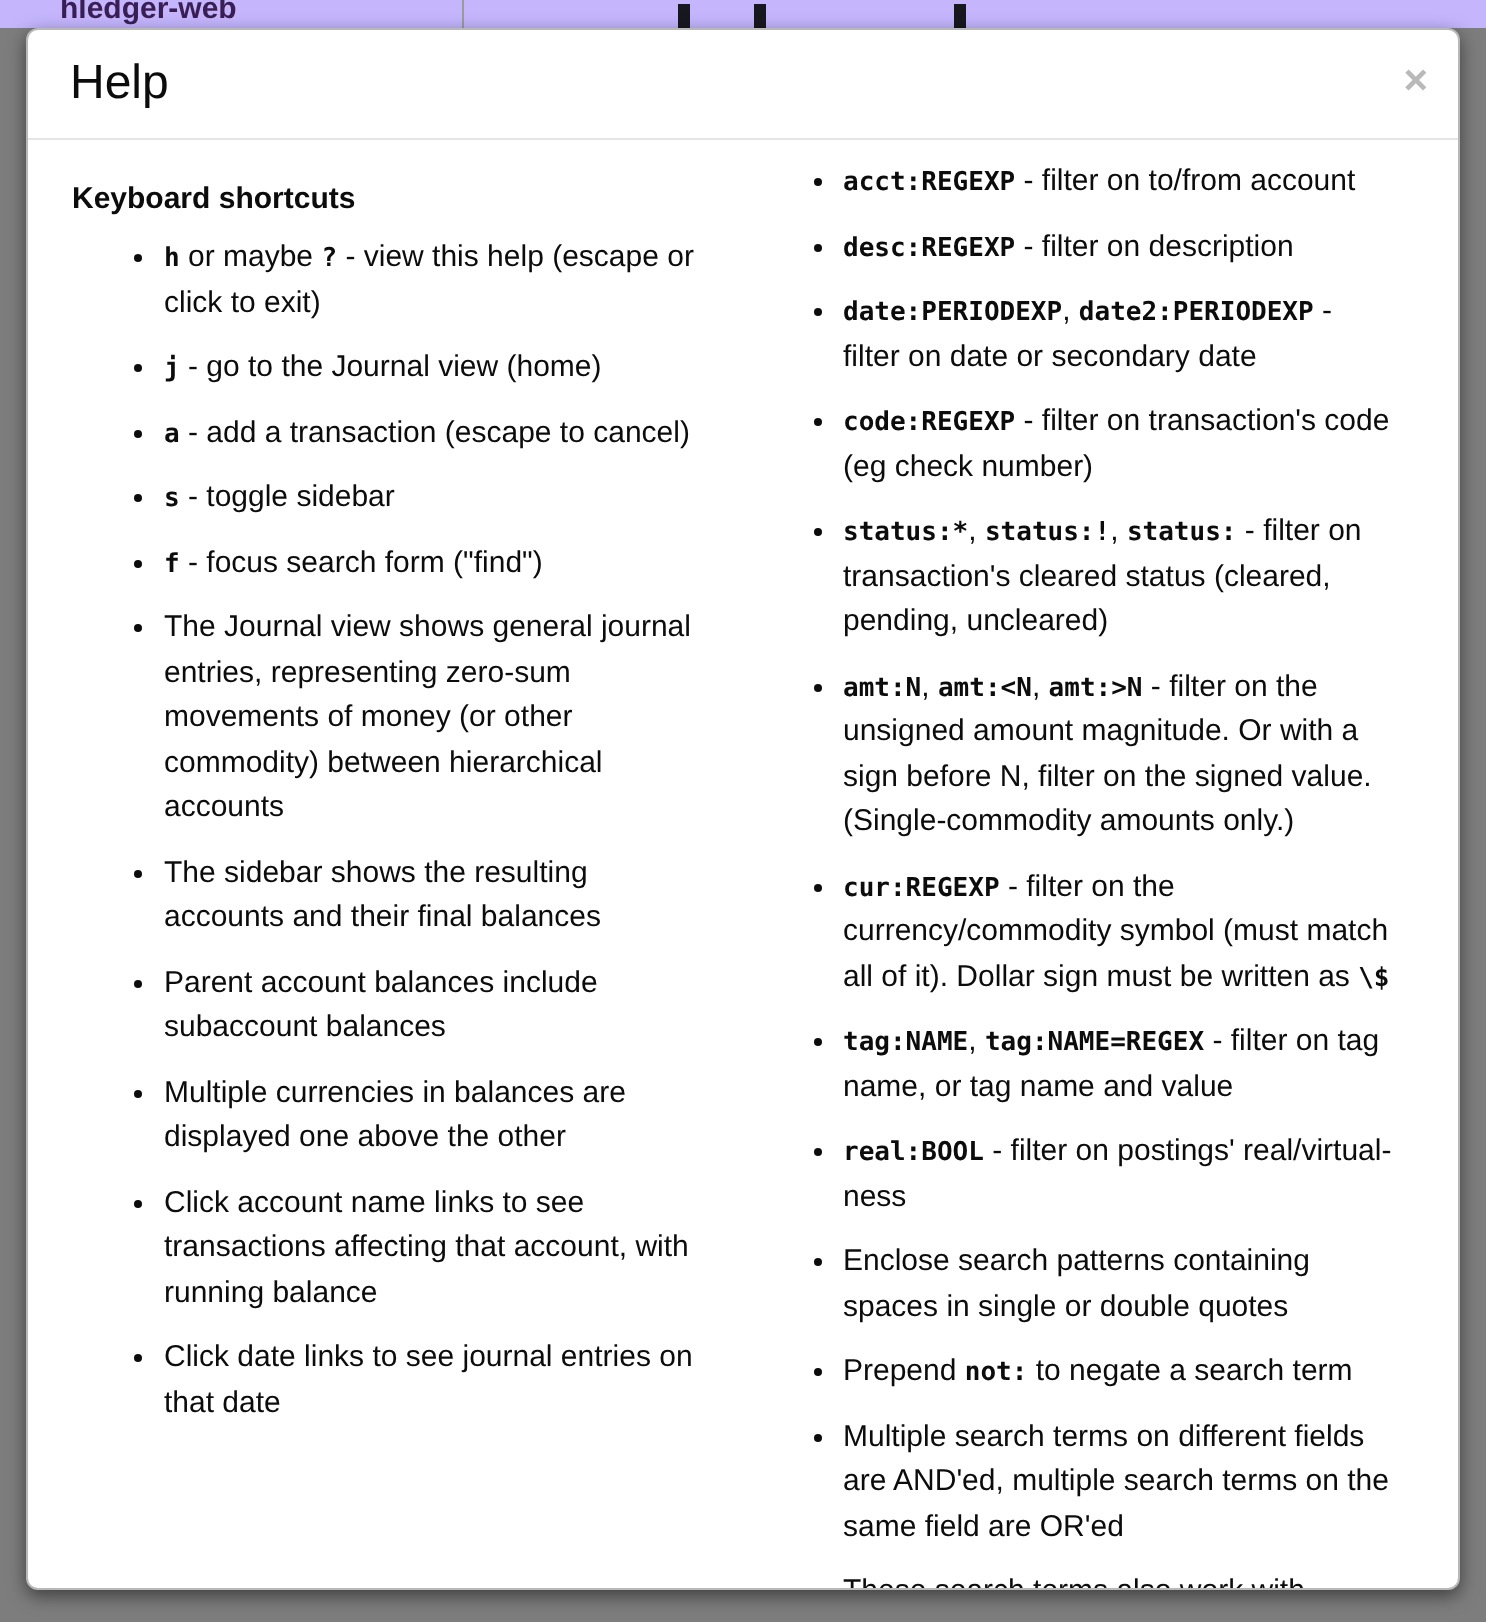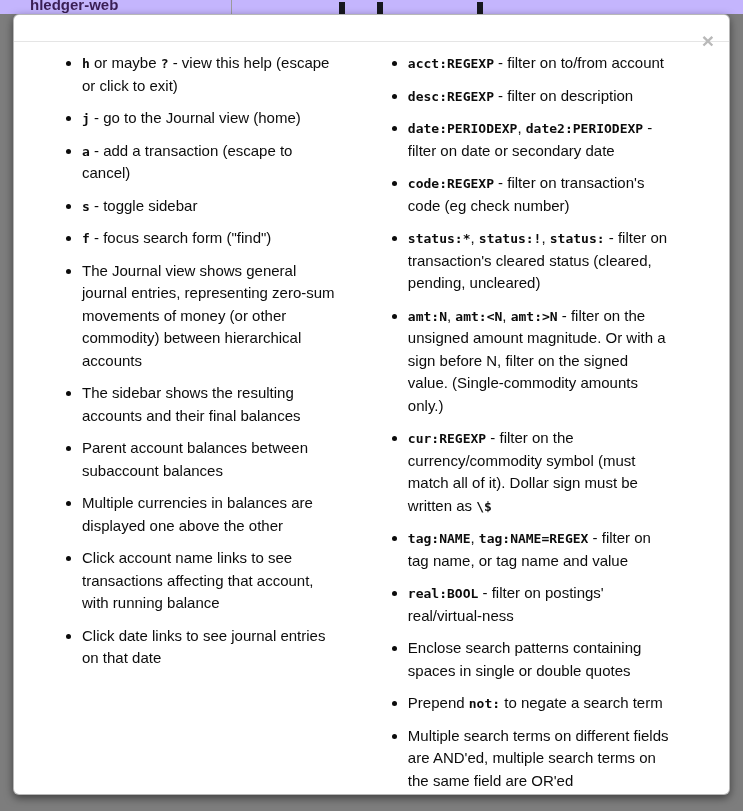--- a/index.html
+++ b/index.html
@@ -91,34 +91,36 @@
   <span class="bg-app-title">hledger-web</span>
   <span class="bg-divider"></span>
   <span class="bg-stub s1"></span>
   <span class="bg-stub s2"></span>
   <span class="bg-stub s3"></span>
 </div>
 
 <div class="modal">
   <div class="modal-header">
     <button class="close-btn">×</button>
+    <h4 class="modal-title">Help</h4>
   </div>
   <div class="modal-body">
     <div class="col col-left">
+      <h5 class="section-heading">Keyboard shortcuts</h5>
       <ul class="help-list">
           <li><code>h</code> or maybe <code>?</code> - view this help (escape or click to exit)</li>
           <li><code>j</code> - go to the Journal view (home)</li>
           <li><code>a</code> - add a transaction (escape to cancel)</li>
           <li><code>s</code> - toggle sidebar</li>
           <li><code>f</code> - focus search form ("find")</li>
         </ul>
       <ul class="help-list">
           <li>The Journal view shows general journal entries, representing zero-sum movements of money (or other commodity) between hierarchical accounts</li>
           <li>The sidebar shows the resulting accounts and their final balances</li>
-          <li>Parent account balances between subaccount balances</li>
+          <li>Parent account balances include subaccount balances</li>
           <li>Multiple currencies in balances are displayed one above the other</li>
           <li>Click account name links to see transactions affecting that account, with running balance</li>
           <li>Click date links to see journal entries on that date</li>
         </ul>
     </div>
     <div class="col col-right">
       <ul class="help-list">
           <li><code>acct:REGEXP</code> - filter on to/from account</li>
           <li><code>desc:REGEXP</code> - filter on description</li>
           <li><code>date:PERIODEXP</code>, <code>date2:PERIODEXP</code> - filter on date or secondary date</li>

